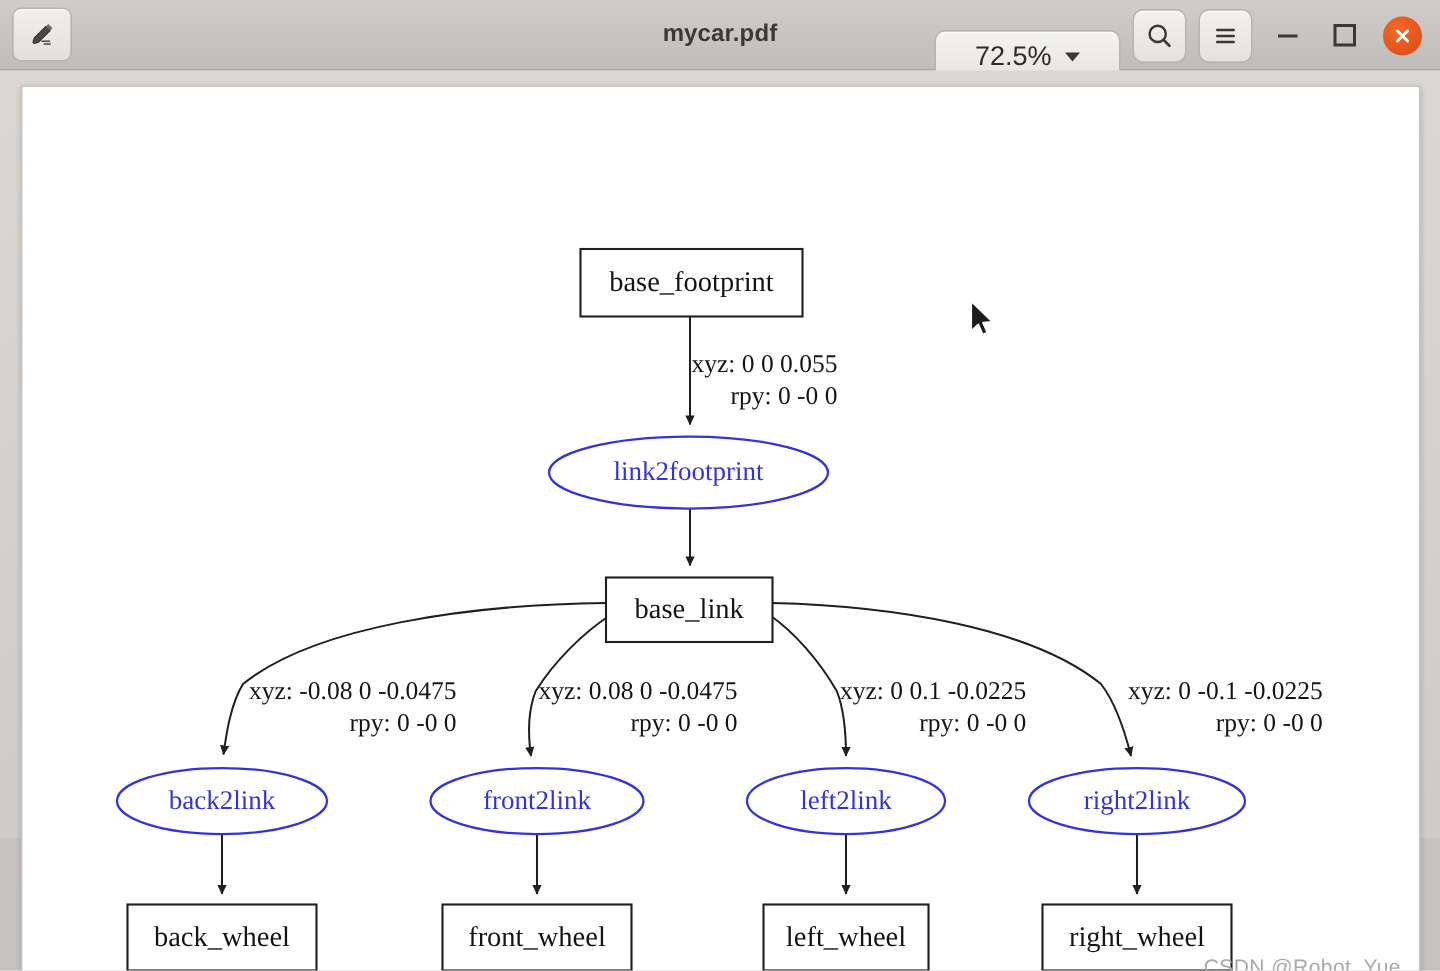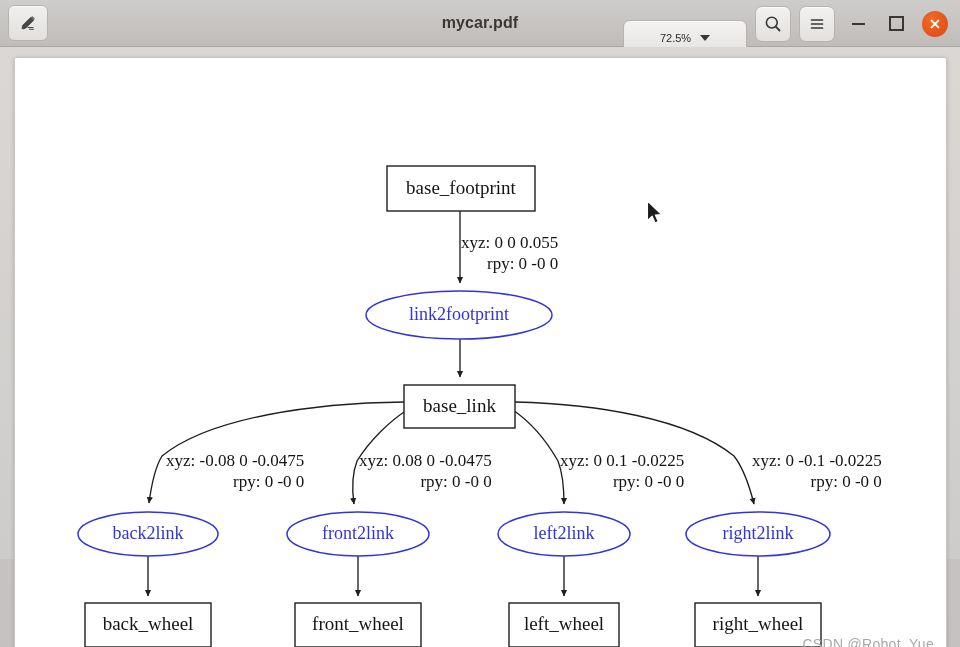--- a/index.html
+++ b/index.html
@@ -75,21 +75,21 @@
     background: linear-gradient(#f4f3f2, #e4e2e0);
     border: 1px solid #b6b3b1;
     border-radius: 7px;
     height: 34px;
     min-width: 100px;
     display: flex;
     align-items: center;
     justify-content: center;
     gap: 9px;
     padding: 0 11px;
-    font-size: 11px;
+    font-size: 18px;
     color: #2e2b29;
     cursor: pointer;
     box-shadow: 0 1px 0 rgba(255,255,255,0.65) inset;
     margin-top: 28px;
   }
 
   .caret {
     width: 0; height: 0;
     border-left: 5px solid transparent;
     border-right: 5px solid transparent;

